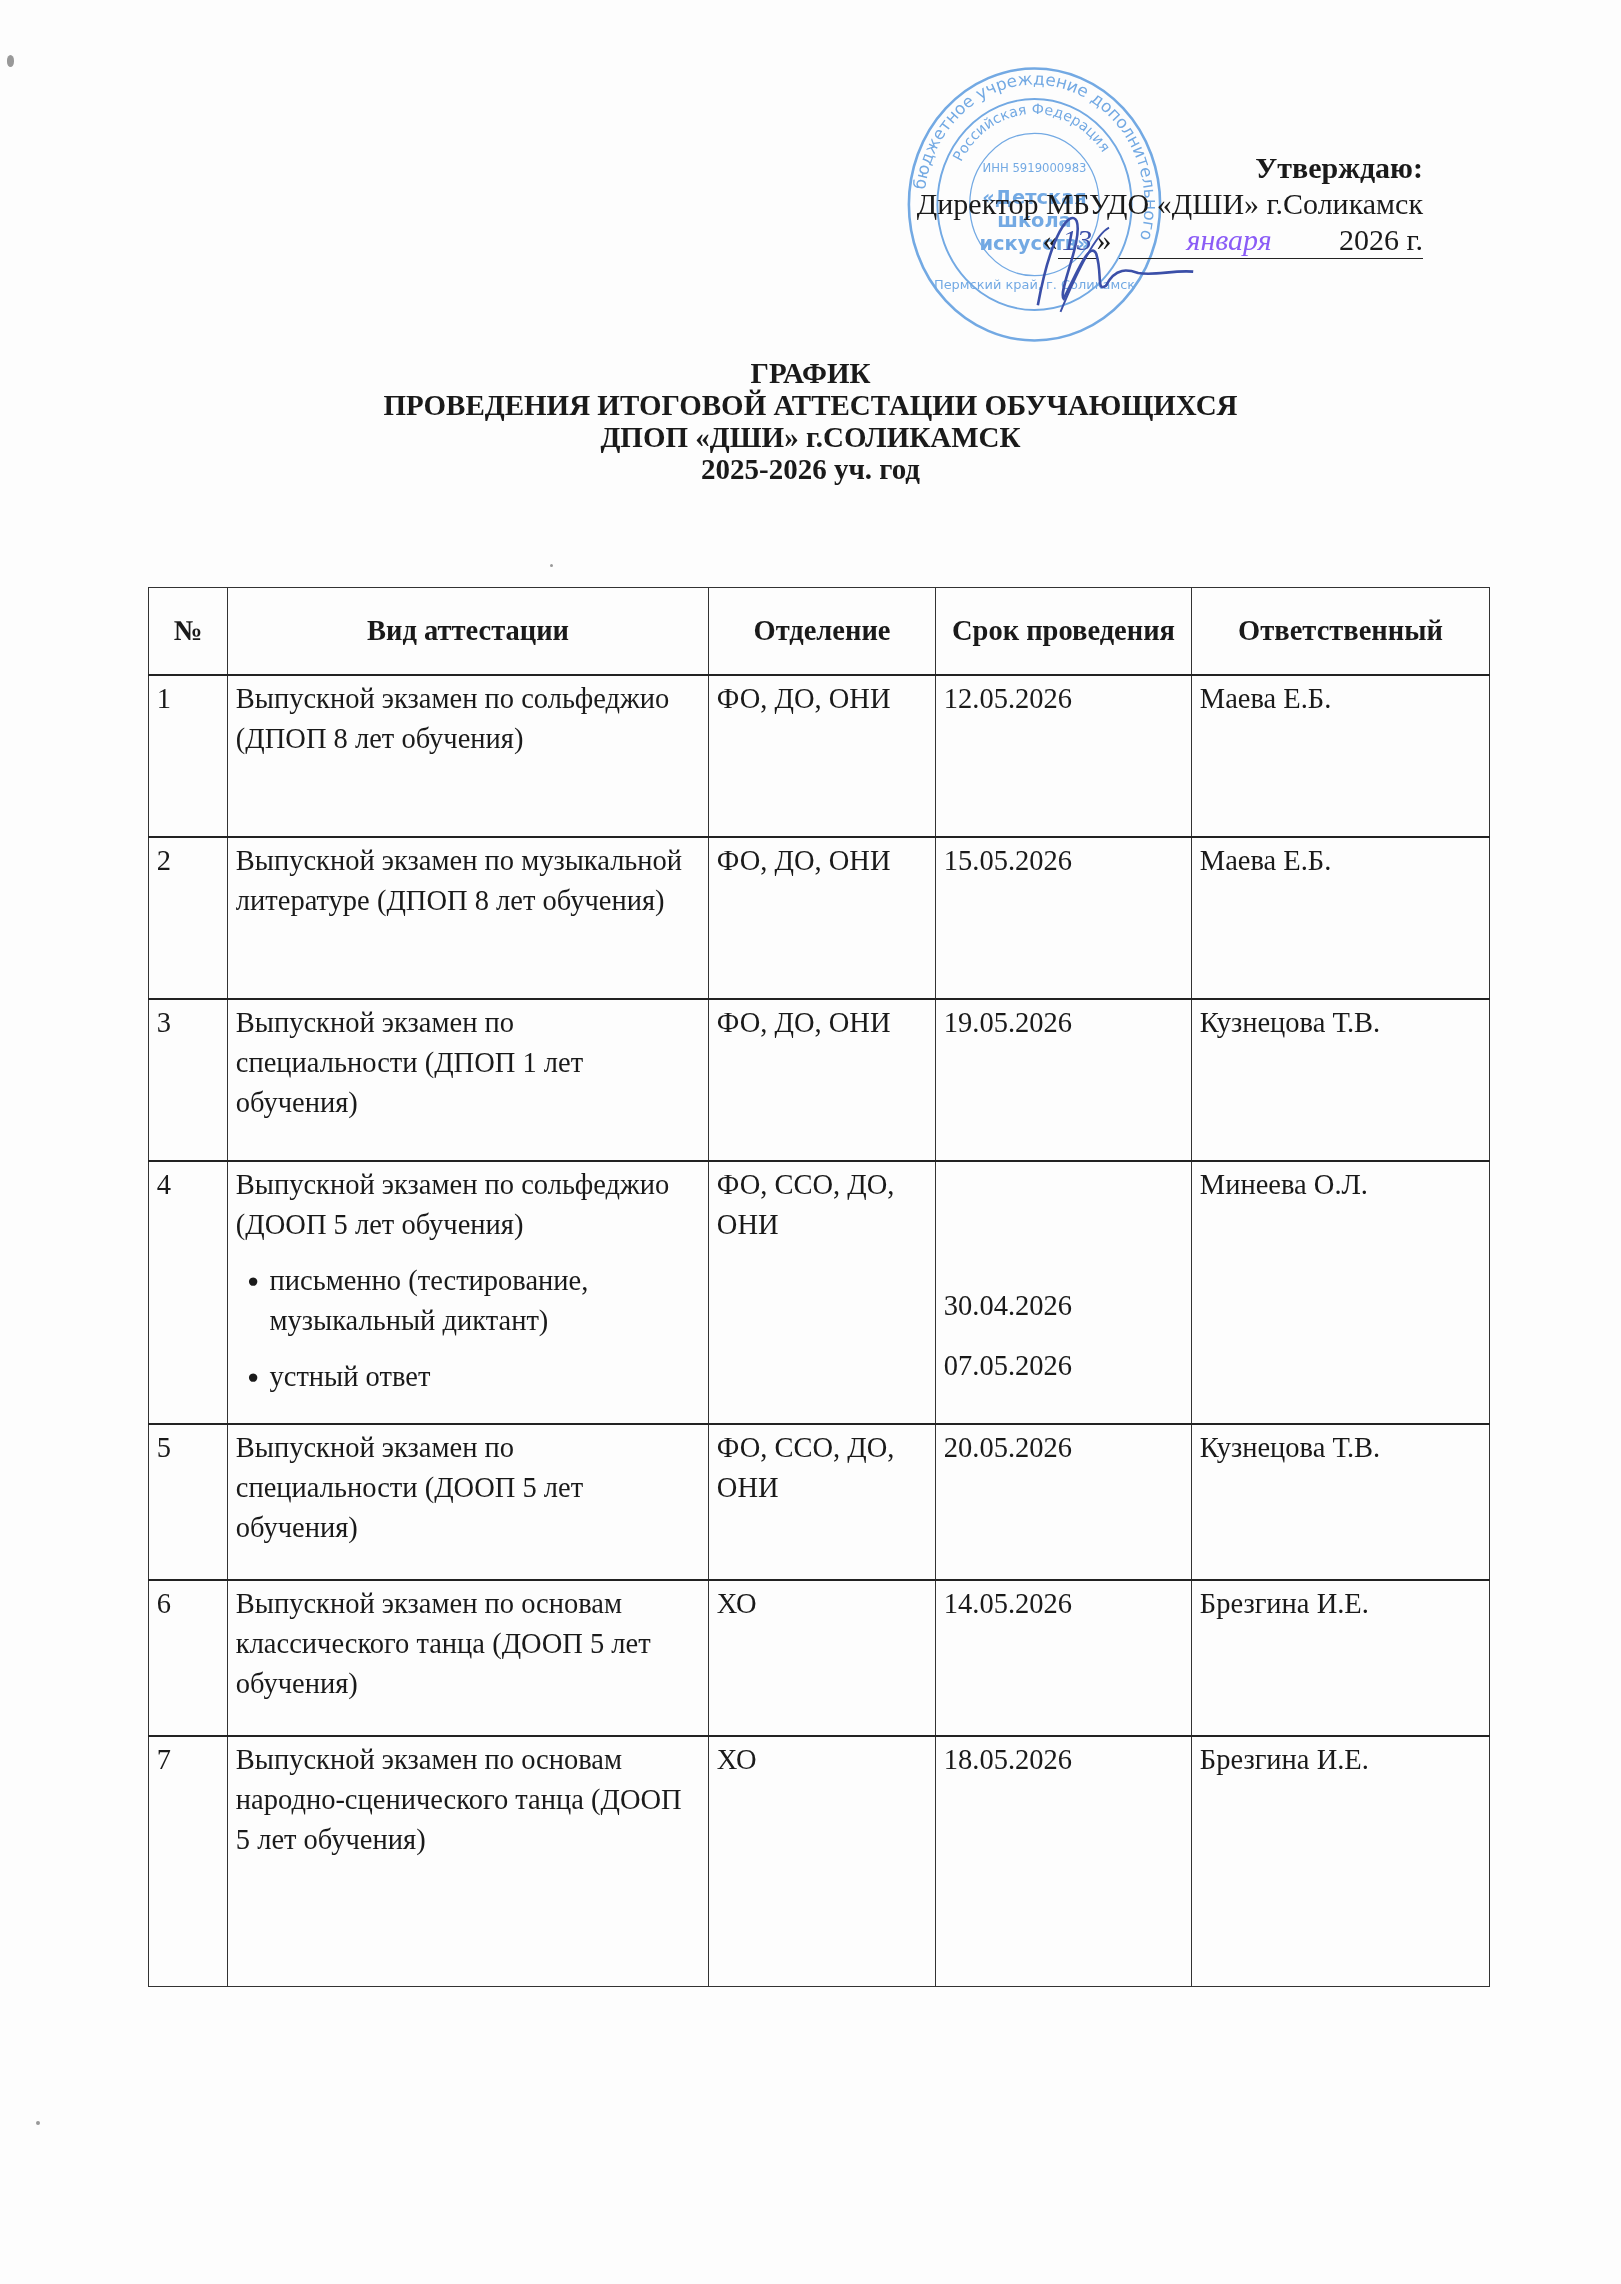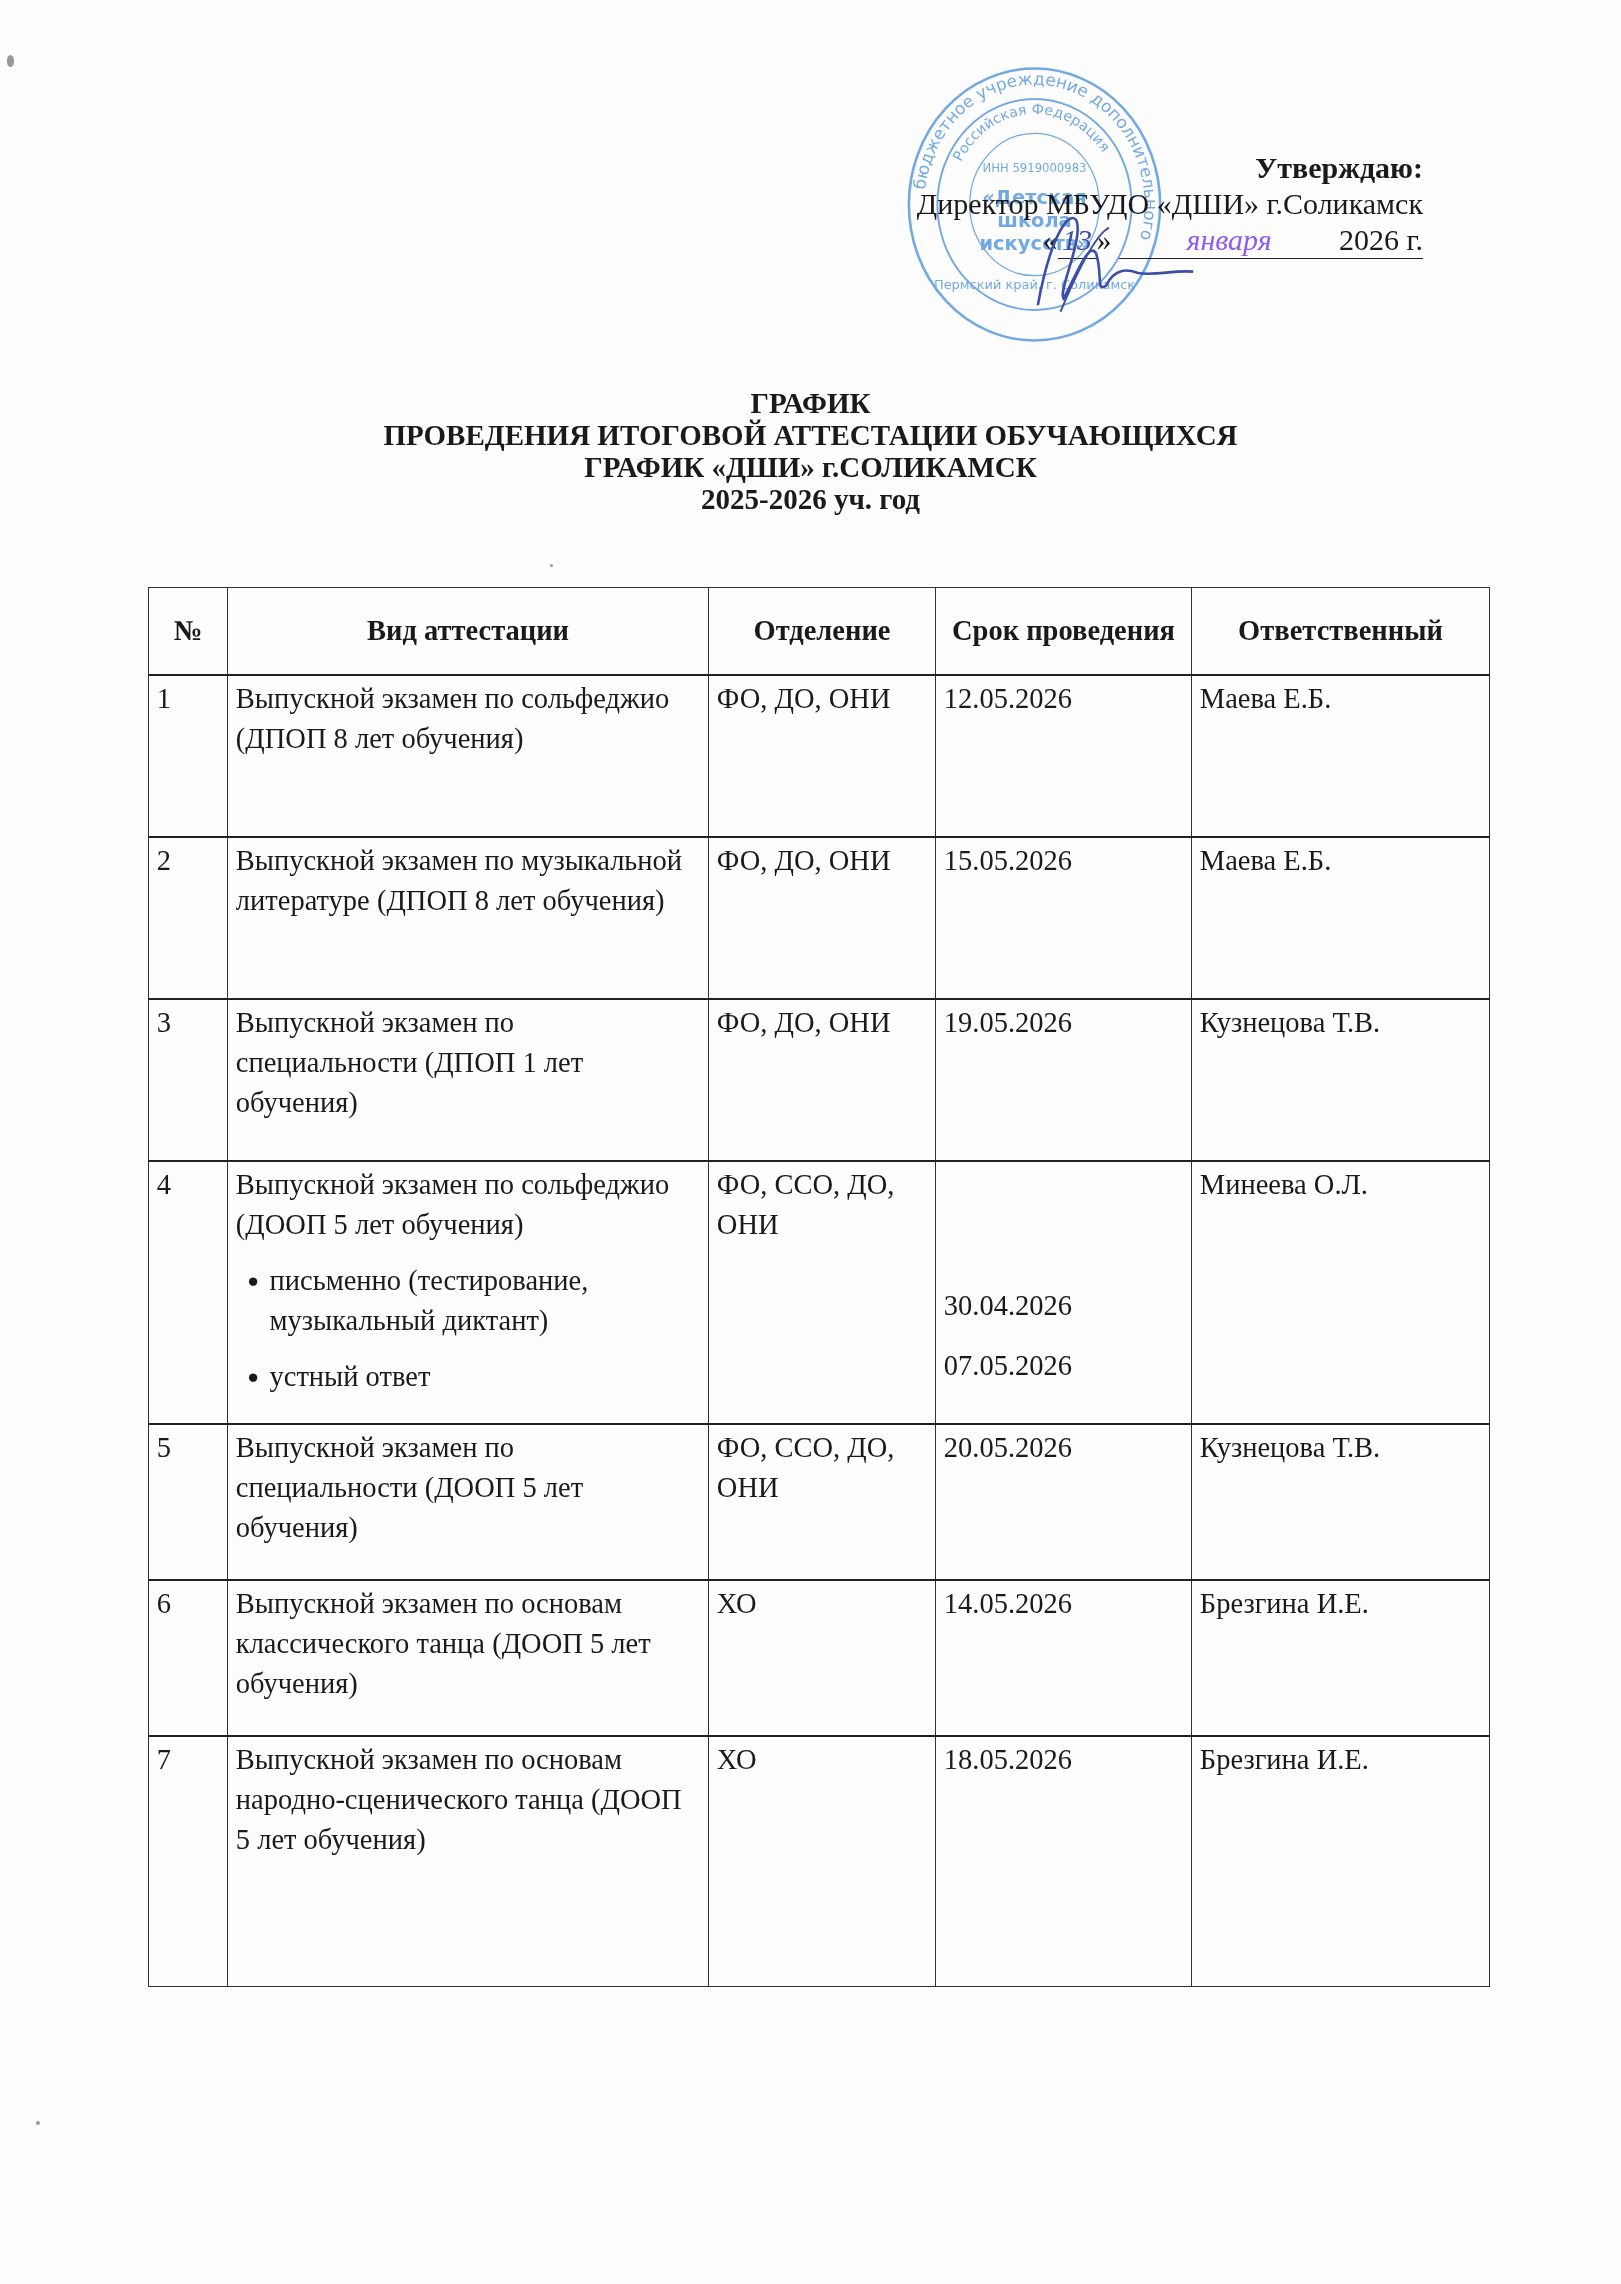--- a/index.html
+++ b/index.html
@@ -5,21 +5,21 @@
   html, body { margin: 0; padding: 0; }
   body {
     width: 1621px; height: 2284px; background: #fdfdfd; position: relative; overflow: hidden;
     font-family: "Liberation Serif", "DejaVu Serif", serif; color: #1a1a1a;
   }
   .approval { position: absolute; right: 198px; top: 150px; text-align: right; font-size: 30px; line-height: 36px; z-index: 2; }
   .approval .approve-title { font-weight: bold; }
   .sig-line { display: inline-block; border-bottom: 1.9px solid #222; vertical-align: baseline; }
   .stamp { position: absolute; left: 905px; top: 65px; width: 259px; height: 279px; z-index: 1; opacity: .85; }
   .signature { position: absolute; left: 999px; top: 195px; width: 246px; height: 130px; z-index: 3; }
-  .title-block { position: absolute; left: 0; right: 0; top: 387px; text-align: center; font-weight: bold; font-size: 29px; line-height: 32px; }
+  .title-block { position: absolute; left: 0; right: 0; top: 357px; text-align: center; font-weight: bold; font-size: 29px; line-height: 32px; }
   table.schedule {
     position: absolute; left: 148px; top: 587px; width: 1341px; border-collapse: collapse; table-layout: fixed;
     font-size: 28.5px; line-height: 40px;
   }
   table.schedule th, table.schedule td { border: 1.3px solid #333; vertical-align: top; padding: 2.6px 7.8px 0 7.8px; }
   table.schedule th { font-weight: bold; text-align: center; vertical-align: middle; line-height: 34px; padding: 2.6px 5.2px; height: 81px; }
   table.schedule tr.head-row th { border-bottom: 2.6px solid #222; }
   table.schedule tbody tr td { border-top: 2.6px solid #222; }
   col.c-num { width: 79px; } col.c-type { width: 481px; } col.c-dept { width: 227px; } col.c-date { width: 256px; } col.c-resp { width: 298px; }
   td.num { padding-left: 5.2px; }
@@ -63,21 +63,21 @@
 </div>
 
 <svg class="signature" viewBox="0 0 380 200">
   <path d="M60,170 C80,60 110,20 120,40 C130,70 90,150 100,160 C120,120 140,70 150,90 C160,120 150,150 165,140 C180,110 200,115 215,120 C240,125 270,115 300,118" fill="none" stroke="#3b4fa8" stroke-width="4"></path>
   <path d="M95,180 C120,120 150,60 170,50" fill="none" stroke="#3b4fa8" stroke-width="3"></path>
 </svg>
 
 <div class="title-block">
   <div>ГРАФИК</div>
   <div>ПРОВЕДЕНИЯ ИТОГОВОЙ АТТЕСТАЦИИ ОБУЧАЮЩИХСЯ</div>
-  <div>ГРАФИК «ДШИ» г.СОЛИКАМСК</div>
+  <div>ДПОП «ДШИ» г.СОЛИКАМСК</div>
   <div>2025-2026 уч. год</div>
 </div>
 
 <table class="schedule">
   <colgroup>
       <col class="c-num">
       <col class="c-type">
       <col class="c-dept">
       <col class="c-date">
       <col class="c-resp">

